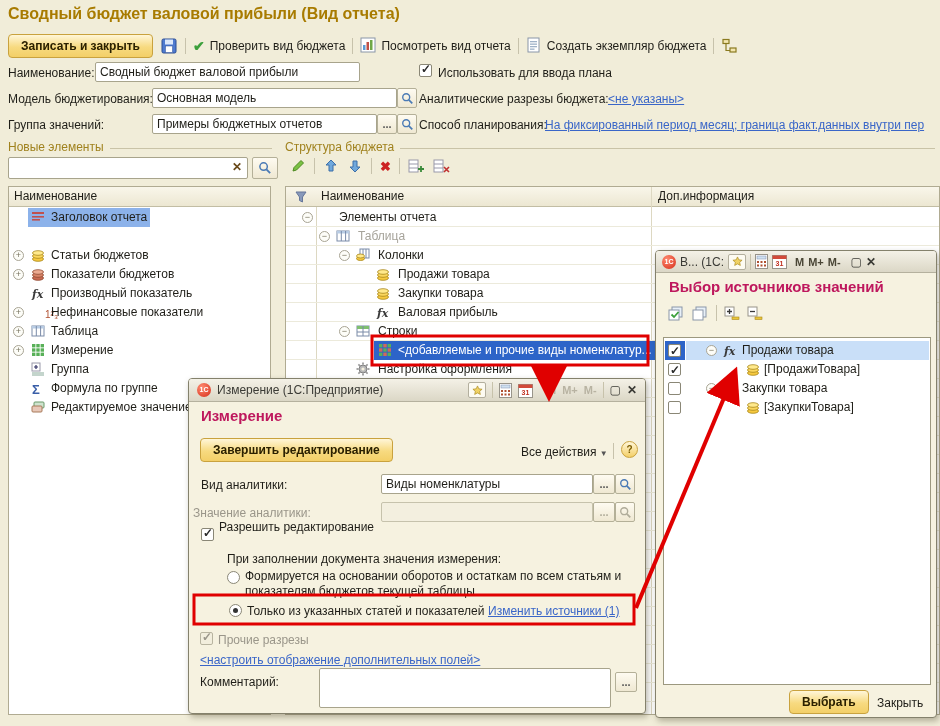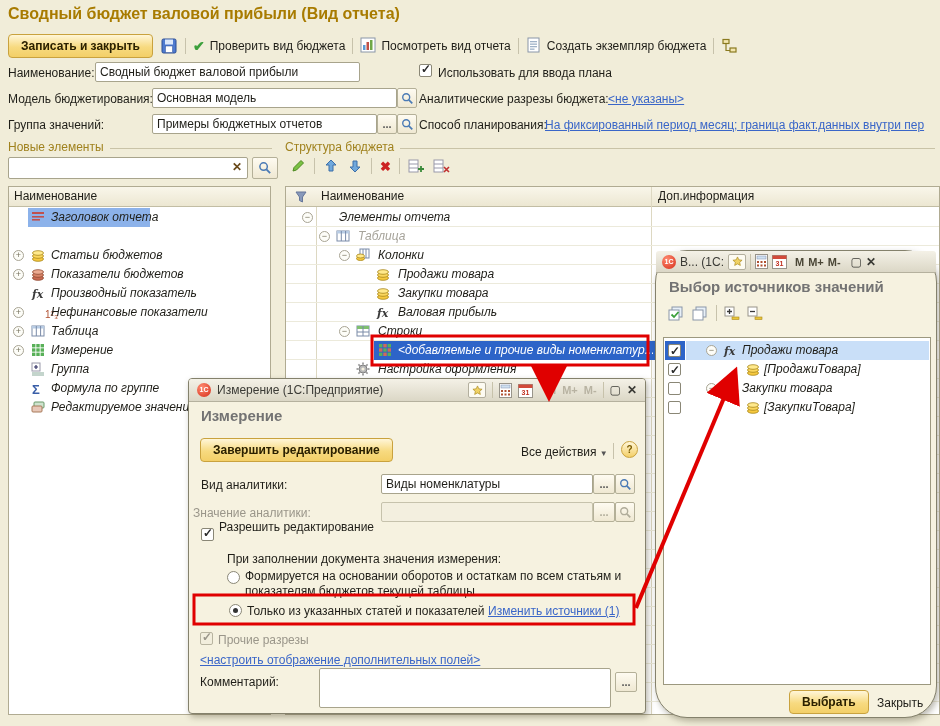--- a/index.html
+++ b/index.html
@@ -31,21 +31,21 @@
   .grp-t{color:#a0821e;white-space:nowrap;}
   .grp-line{flex:1;border-top:1px solid #c9c3a7;margin-top:2px;}
   
   .panel{position:absolute;background:#fff;border:1px solid #b0ab92;box-sizing:border-box;}
   .thead{position:absolute;left:0;right:0;top:0;height:20px;box-sizing:border-box;
     background:linear-gradient(#f9f6ea,#ece7d2);border-bottom:1px solid #c2bda4;line-height:19px;}
   .t-row{position:absolute;height:19px;line-height:19px;white-space:nowrap;}
   .exp{position:absolute;width:11px;height:11px;top:4px;border:1px solid #a8a494;border-radius:50%;
     background:#fdfdf8;color:#77735f;font-size:9px;line-height:9px;text-align:center;cursor:pointer;box-sizing:border-box;}
   .ic{position:absolute;width:14px;height:14px;top:2px;}
-  .rlb{position:absolute;top:0;font-style:italic;}
+  .rlb{position:absolute;top:0;}
   .fxi{position:absolute;top:1px;font-family:"DejaVu Serif",serif;font-style:italic;font-weight:bold;
     font-size:11px;color:#3b3b3b;}
   .sig{position:absolute;top:1px;color:#3a5fa8;font-weight:bold;font-size:13px;}
   .n123{position:absolute;top:2px;font-size:10px;color:#b05030;letter-spacing:0;}
   .hl-inactive{position:absolute;top:0;height:19px;background:#8cb2ea;}
   .hl-active{position:absolute;top:0;height:19px;background:#2d64c8;}
   .gridlines{background:repeating-linear-gradient(to bottom,transparent 0 18px,#eceadb 18px 19px);}
   .gray-t{color:#a6a39a;}
   
   .cb{position:absolute;width:13px;height:13px;background:#fff;border:1px solid #8a8776;border-radius:2px;box-sizing:border-box;cursor:pointer;}
@@ -62,26 +62,26 @@
     background:linear-gradient(#f4f1e7,#dbd7c6);font-size:12px;color:#3a3a35;}
   .logo1c{width:14px;height:14px;border-radius:50%;flex:0 0 14px;
     background:radial-gradient(circle at 35% 30%,#ff8a70,#d62e1a);color:#fff;
     font-size:7px;font-weight:bold;line-height:14px;text-align:center;}
   .wt-ic{display:inline-flex;align-items:center;justify-content:center;width:18px;height:16px;
     border:1px solid #b3af9e;border-radius:2px;background:#fdfbf2;cursor:pointer;box-sizing:border-box;}
   .wm{font-size:11px;font-weight:bold;cursor:pointer;}
   .wm.dis{color:#b8b3a2;}
   .wm.en{color:#4a4636;}
   .wctl{font-size:12px;color:#3a3a35;cursor:pointer;line-height:12px;}
-  .dlg-h{position:absolute;font-size:15px;font-weight:bold;color:#737373;white-space:nowrap;}
+  .dlg-h{position:absolute;font-size:15px;font-weight:bold;color:#be185d;white-space:nowrap;}
   .help-btn{position:absolute;width:17px;height:17px;border-radius:50%;border:1px solid #c9a23e;
     background:linear-gradient(#fff6d8,#f3cf67);font-size:10px;font-weight:bold;color:#7a5c00;
     text-align:center;line-height:16px;cursor:pointer;box-sizing:border-box;}
   .overlay{position:absolute;left:0;top:0;z-index:60;pointer-events:none;}
-  .z10{z-index:10;} .z20{z-index:20;border-radius:32px;}
+  .z10{z-index:10;} .z20{z-index:20;}
   .nowrap{white-space:nowrap;}
   .cliplink{overflow:hidden;white-space:nowrap;}
 </style>
 </head>
 <body>
 
 <div id="app">
 
   <div class="pgtitle abs" style="left:8px;top:5px">Сводный бюджет валовой прибыли (Вид отчета)</div>
 

